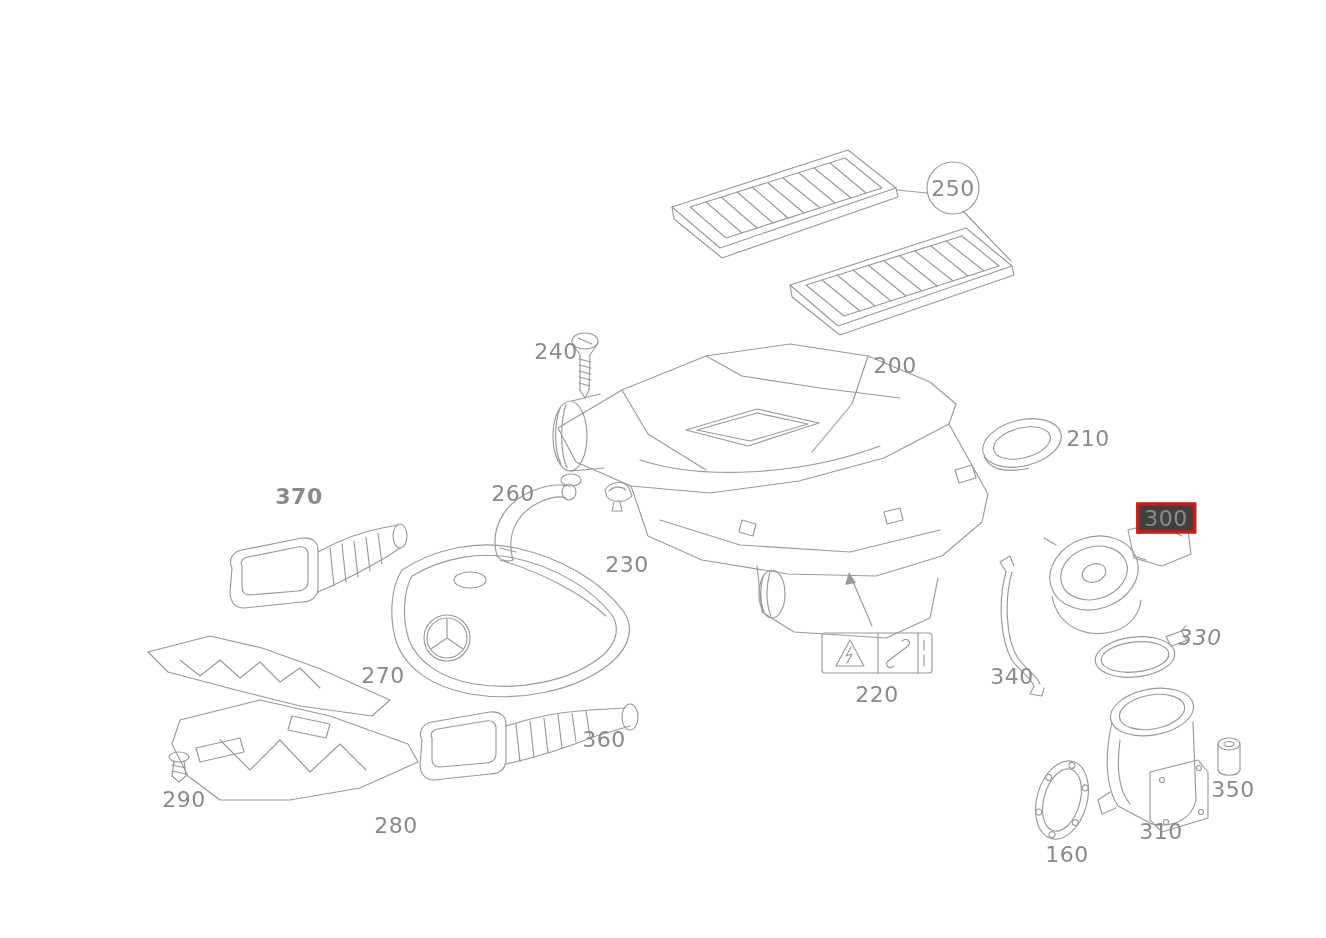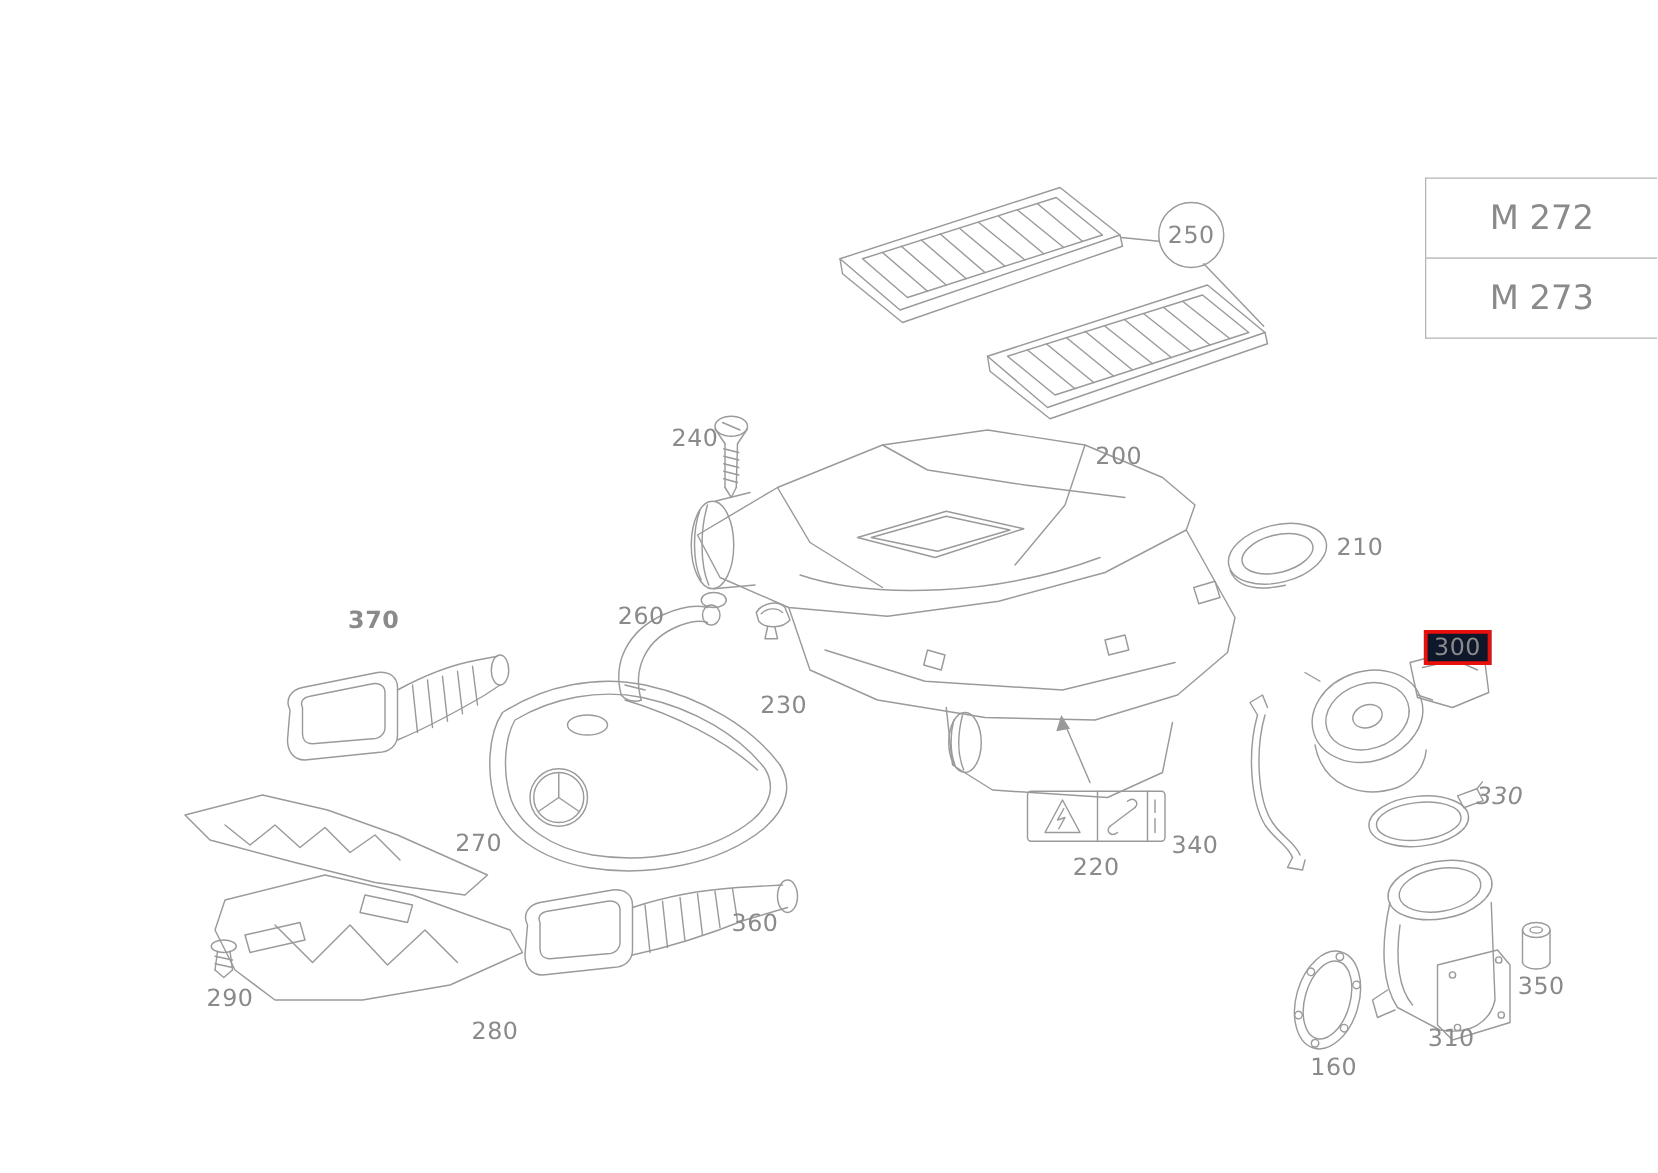--- a/index.html
+++ b/index.html
@@ -1,23 +1,23 @@
 <!DOCTYPE html>
 <html style="--line: #9a9a9a; --label: #8a8a8a; --highlight: #e8100c;"><head>
 <meta charset="utf-8">
 <style>
   html,body{margin:0;padding:0;background:#ffffff;}
   .canvas{position:relative;width:1326px;height:938px;background:#fff;
           font-family:"DejaVu Sans","Liberation Sans",sans-serif;overflow:hidden;}
   .canvas svg{position:absolute;left:0;top:0;}
   g.ink{stroke:var(--line,#9a9a9a);fill:none;stroke-width:1.15;stroke-linecap:round;stroke-linejoin:round;}
   g.ink .fill{fill:var(--line,#9a9a9a);stroke:none;}
-  .part-label{position:absolute;transform:translate(-50%,-50%);font-size:19px;
+  .part-label{position:absolute;transform:translate(-50%,-50%);font-size:22px;
               color:var(--label,#8a8a8a);letter-spacing:.5px;white-space:nowrap;cursor:pointer;z-index:5;}
-  .part-label.highlighted{border:3px solid var(--highlight,#e8100c);padding:0 5px;background:#0f172a;}
+  .part-label.highlighted{border:3px solid var(--highlight,#e8100c);padding:0 5px;background:#404040;}
   .code-table{position:absolute;top:142px;right:0;width:186px;z-index:4;}
   .code-cell{height:63px;line-height:63px;text-align:center;font-size:27px;
              color:var(--label,#8f8f8f);border:1px solid #b5b5b5;border-right:none;background:#fff;}
   .code-cell + .code-cell{margin-top:-1px;}
 </style>
 </head>
 <body>
 
 <div class="canvas">
 
@@ -219,23 +219,19 @@
   <div class="part-label" style="left:556px;top:351px;">240</div>
   <div class="part-label" style="left:953px;top:188px;">250</div>
   <div class="part-label" style="left:513px;top:493px;">260</div>
   <div class="part-label" style="left:383px;top:675px;">270</div>
   <div class="part-label" style="left:396px;top:825px;">280</div>
   <div class="part-label" style="left:184px;top:799px;">290</div>
   <div class="part-label highlighted" style="left:1166px;top:518px;">300</div>
   <div class="part-label" style="left:1161px;top:831px;">310</div>
   <div class="part-label" style="left:1067px;top:854px;">160</div>
   <div class="part-label" style="left:1200px;top:637px;font-style:italic;">330</div>
-  <div class="part-label" style="left:956px;top:676px;text-align:right;">340</div>
+  <div class="part-label" style="left:1012px;top:676px;text-align:right;">340</div>
   <div class="part-label" style="left:1233px;top:789px;">350</div>
   <div class="part-label" style="left:604px;top:739px;text-align:right;">360</div>
   <div class="part-label" style="left:299px;top:496px;font-weight:bold;">370</div>
 
-  <div class="code-table">
-    <div class="code-cell">M 272</div>
-    <div class="code-cell">M 273</div>
-  </div>
 
 </div>
 
 </body></html>

